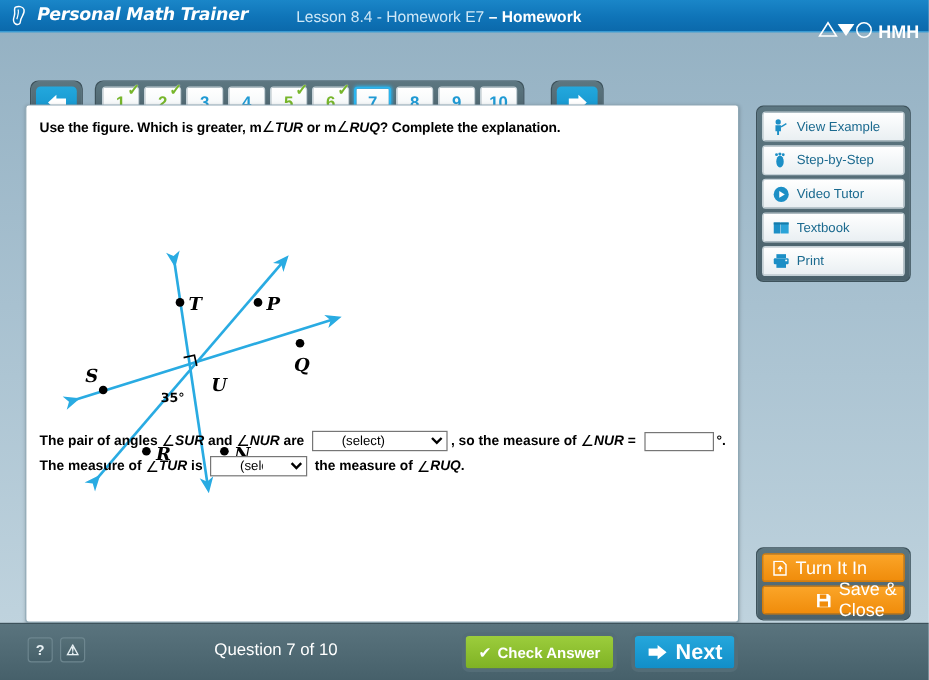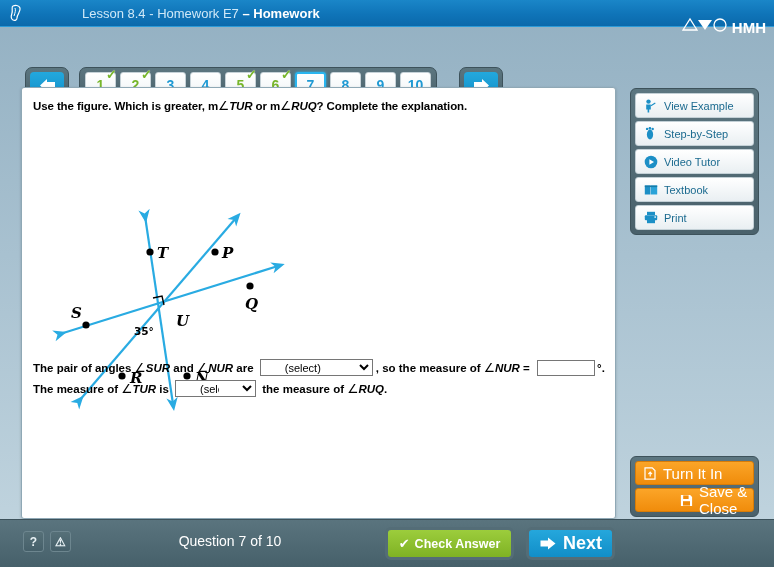--- a/index.html
+++ b/index.html
@@ -22,21 +22,21 @@
     display: flex; align-items: center;
   }
   #brand { display: flex; align-items: center; margin-left: 8px; }
   #brand-icon { width: 17px; height: 18px; margin-right: 6px; }
   #brand-text {
     color: #ffffff; font-weight: bold; font-size: 14.5px;
     letter-spacing: -0.2px; font-style: italic;
     font-family: "DejaVu Sans", sans-serif;
   }
   #lesson-title {
-    margin-left: 27px; color: #cfe8f7; font-size: 13px;
+    margin-left: 16px; color: #cfe8f7; font-size: 13px;
     white-space: nowrap;
     padding-left: 24px;
   }
   #lesson-title .hw { color: #ffffff; font-weight: bold; }
   #hmh-logo {
     position: absolute; right: 8px; top: 17px;
     display: flex; align-items: center; color: #ffffff;
   }
   #hmh-glyphs { margin-right: 3px; }
   #hmh-text { font-weight: bold; font-size: 15px; letter-spacing: 0px; }
@@ -229,20 +229,21 @@
 <body>
 
 <div id="header">
   <div id="brand">
     <span id="brand-icon">
       <svg width="17" height="18" viewBox="0 0 17 18">
         <path d="M5 2 C7 1, 11 1, 12 4 C13 8, 9 10, 9 14 C9 16, 7 17, 5 16 C3 15, 3 12, 4 9 C5 6, 3 3, 5 2 Z" fill="none" stroke="#ffffff" stroke-width="1.2"></path>
         <path d="M7 4 C8 6, 7 9, 6 12" fill="none" stroke="#ffffff" stroke-width="1"></path>
       </svg>
     </span>
+    <span id="brand-text">Personal Math Trainer</span>
   </div>
   <div id="lesson-title">
     <span>Lesson 8.4 - Homework E7 </span><span class="hw">– </span><span class="hw">Homework</span>
   </div>
   <div id="hmh-logo">
     <span id="hmh-glyphs">
       <svg width="48" height="16" viewBox="0 0 48 16">
         <path d="M2 13 L9 2 L16 13 Z" fill="none" stroke="#ffffff" stroke-width="1.3"></path>
         <path d="M17 3 L31 3 L24 13 Z" fill="#ffffff"></path>
         <circle cx="39" cy="8" r="6" fill="none" stroke="#ffffff" stroke-width="1.3"></circle>

